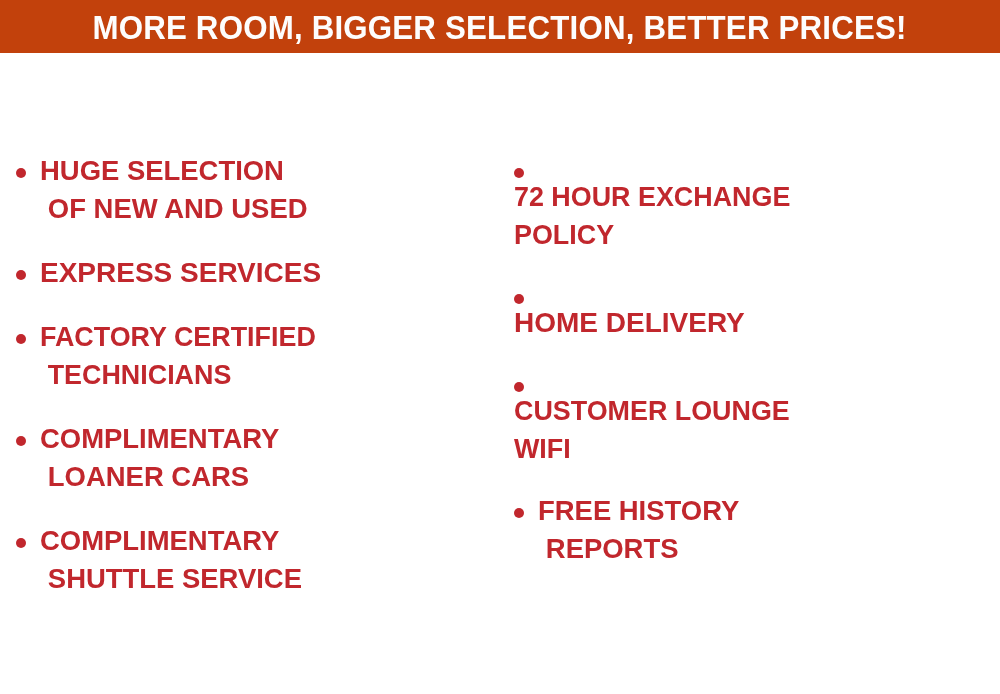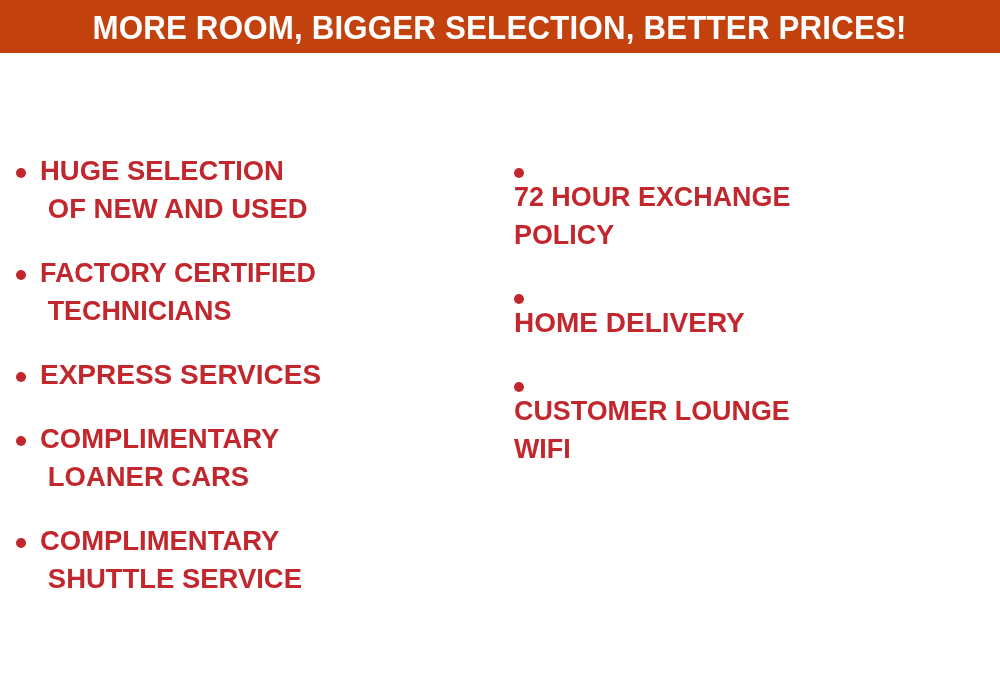--- a/index.html
+++ b/index.html
@@ -157,37 +157,37 @@
 
       <div class="bullet-item gap-lg">
         <span class="bullet-dot"></span>
         <span class="bullet-text sq-98">
           <span class="bullet-line">HUGE SELECTION</span>
           <span class="bullet-line indent">OF NEW AND USED</span>
         </span>
       </div>
 
       <div class="bullet-item gap-lg">
+        <span class="bullet-dot"></span>
+        <span class="bullet-text sq-100">
+          <span class="bullet-line">EXPRESS SERVICES</span>
+        </span>
+      </div>
+
+      <div class="bullet-item gap-lg">
         <span class="bullet-text-wrap"></span>
         <span class="bullet-dot" style="margin-left:-0px;"></span>
         <span class="bullet-text sq-96">
           <span class="bullet-line">FACTORY CERTIFIED</span>
           <span class="bullet-line indent">TECHNICIANS</span>
         </span>
       </div>
 
       <div class="bullet-item gap-lg">
         <span class="bullet-dot"></span>
-        <span class="bullet-text sq-100">
-          <span class="bullet-line">EXPRESS SERVICES</span>
-        </span>
-      </div>
-
-      <div class="bullet-item gap-lg">
-        <span class="bullet-dot"></span>
         <span class="bullet-text sq-98">
           <span class="bullet-line">COMPLIMENTARY</span>
           <span class="bullet-line indent">LOANER CARS</span>
         </span>
       </div>
 
       <div class="bullet-item">
         <span class="bullet-dot"></span>
         <span class="bullet-text sq-98">
           <span class="bullet-line">COMPLIMENTARY</span>
@@ -217,18 +217,25 @@
       <div class="bullet-item gap-md">
         <span class="bullet-dot"></span>
         <span class="bullet-text sq-96">
           <span class="bullet-line">CUSTOMER LOUNGE</span>
           <span class="bullet-line">WIFI</span>
         </span>
       </div>
 
 
 
+      <div class="bullet-item">
+        <span class="bullet-dot"></span>
+        <span class="bullet-text sq-98">
+          <span class="bullet-line">FREE HISTORY</span>
+          <span class="bullet-line indent">REPORTS</span>
+        </span>
+      </div>
 
     </div>
 
   </div>
 
 </div>
 
 </body></html>

